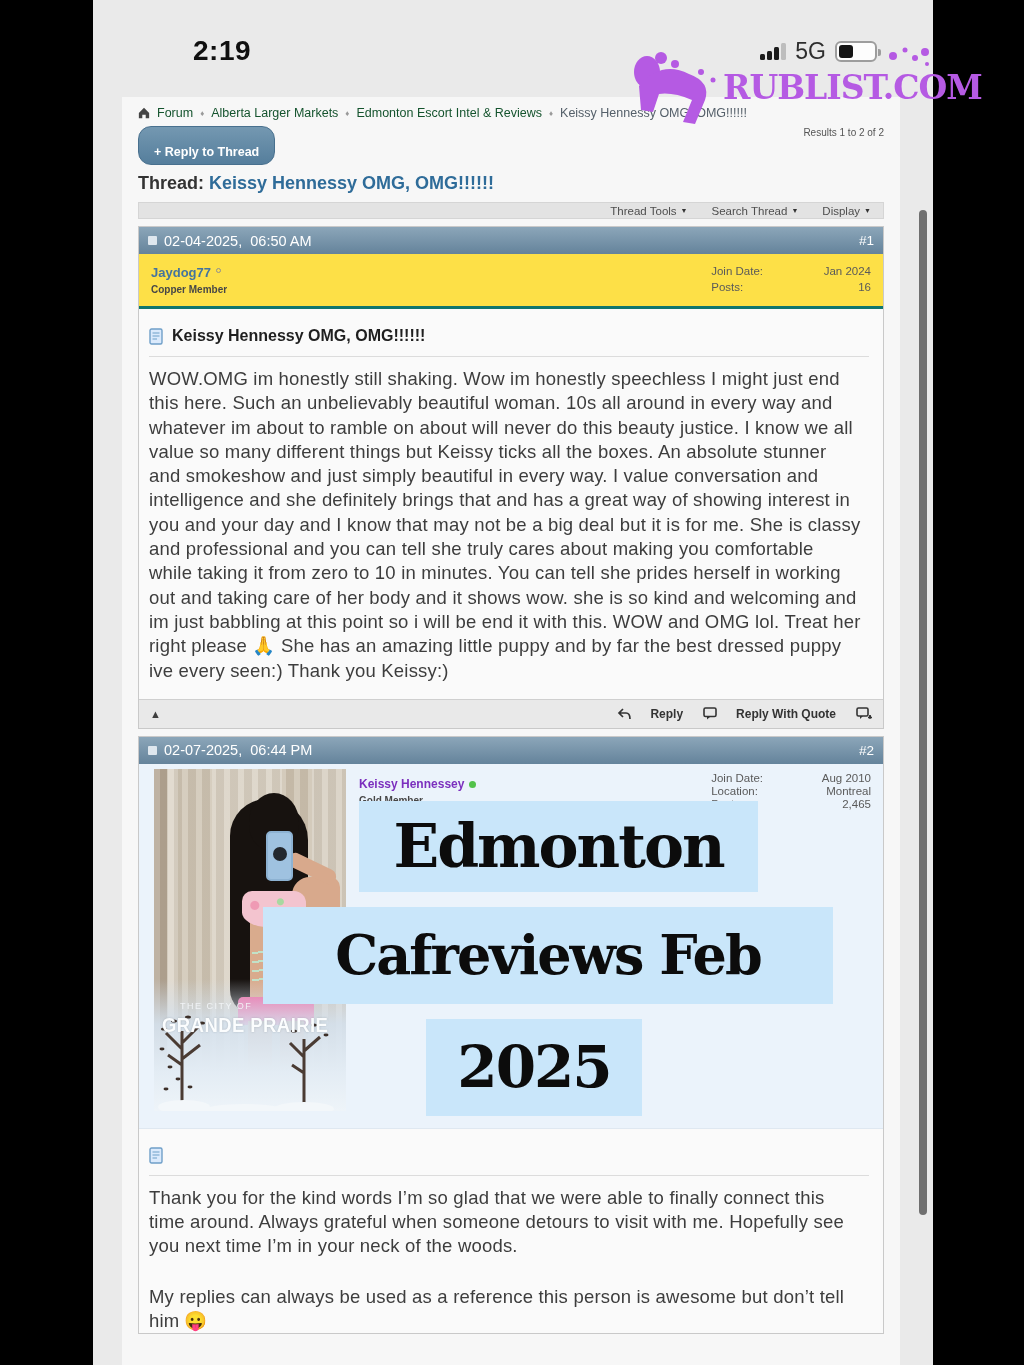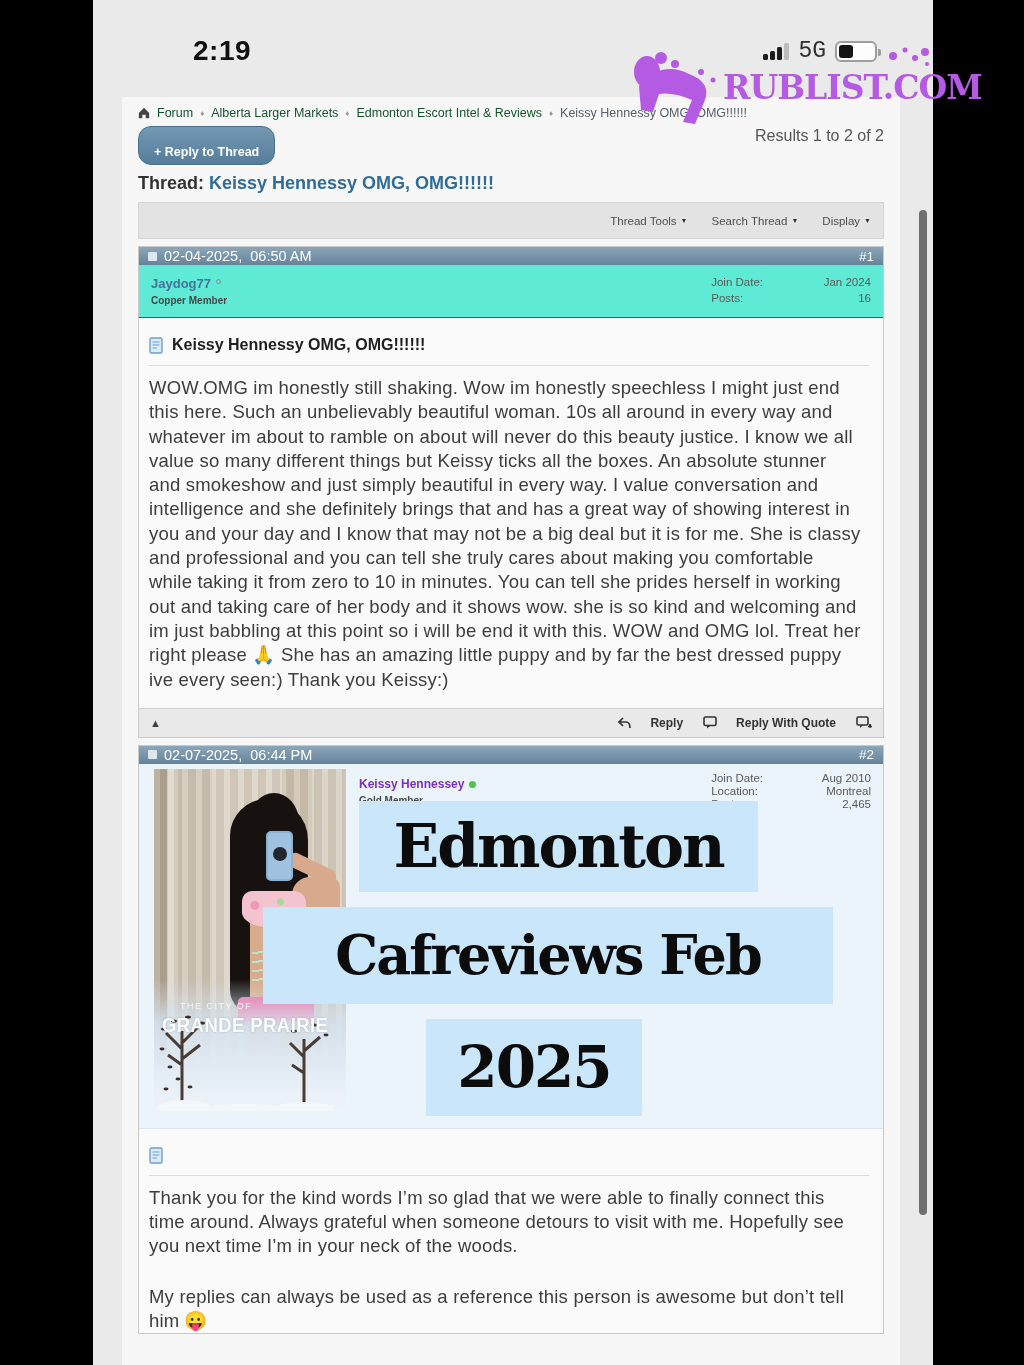--- a/index.html
+++ b/index.html
@@ -4,21 +4,21 @@
 <style>
   * { box-sizing: border-box; margin: 0; padding: 0; }
   body { font-family: "Liberation Sans", sans-serif; background:#000; }
   .canvas { position:relative; width:1024px; height:1365px; background:#000; overflow:hidden; }
   .phone { position:absolute; left:93px; top:0; width:840px; height:1365px; background:#eaeaea; }
 
   
   .statusbar { position:absolute; left:0; top:28px; width:100%; height:46px;
     display:flex; justify-content:space-between; align-items:center; padding:0 56px 0 100px; }
   .sb-time { font-size:28px; font-weight:700; color:#101010; letter-spacing:.5px; }
-  .sb-right { display:flex; align-items:center; gap:9px;font-family:Liberation Mono, monospace; }
+  .sb-right { display:flex; align-items:center; gap:9px; }
   .signal { display:flex; align-items:flex-end; gap:2px; height:17px; }
   .signal i { display:block; width:5px; border-radius:1.5px; background:#1c1c1c; }
   .signal i:nth-child(1){height:6px;} .signal i:nth-child(2){height:9px;}
   .signal i:nth-child(3){height:13px;} .signal i:nth-child(4){height:17px;background:#bdbdbd;}
   .sb-net { font-size:23px; color:#2e2e2e; font-weight:400; }
   .battery { position:relative; width:42px; height:21px; border:2px solid #9d9d9d; border-radius:6px; background:#fdfdfd; }
   .battery .lvl { position:absolute; left:2px; top:2px; width:14px; height:13px; background:#141414; border-radius:3px; }
   .battery .nub { position:absolute; right:-6px; top:6px; width:3px; height:7px; background:#9d9d9d; border-radius:0 2px 2px 0; }
 
   
@@ -30,37 +30,37 @@
   .page { position:absolute; left:29px; top:97px; width:778px; height:1268px; background:#f7f7f7; padding:0 16px; }
 
   .breadcrumb { padding-top:9px; display:flex; align-items:center; gap:7px; font-size:12.5px; white-space:nowrap; overflow:hidden; }
   .breadcrumb a { color:#14532d; text-decoration:none; }
   .bc-sep { color:#9a9a9a; font-size:8px; }
   .bc-current { color:#55606a; }
 
   .topline { display:flex; justify-content:space-between; align-items:flex-start; margin-top:6px; }
   .reply-btn { display:inline-block; background:linear-gradient(#7498b1,#557e9c); border:1px solid #48708e;
     color:#fff; font-size:12.5px; font-weight:700; padding:18px 15px 5px; border-radius:13px; text-decoration:none; }
-  .results { font-size:16px; color:#555; margin-top:1px; }
+  .results { font-size:10px; color:#555; margin-top:1px; }
 
   .thread-title { margin-top:8px; font-size:18px; font-weight:700; color:#333; }
   .thread-title a { color:#2f6c99; text-decoration:none; }
 
-  .toolbar { margin-top:8px; background:#e3e3e3; border:1px solid #d5d5d5; height:37px;
+  .toolbar { margin-top:8px; background:#e3e3e3; border:1px solid #d5d5d5; height:17px;
     display:flex; justify-content:flex-end; align-items:center; gap:24px; padding:0 12px; font-size:11.5px; color:#4e4e4e; }
   .tb-item { display:flex; align-items:center; gap:4px; cursor:pointer; }
   .tb-item .caret { font-size:7px; color:#333; }
 
   .post { margin-top:7px; border:1px solid #c9c9c9; background:#fafafa; }
-  .post-header { height:18px; background:linear-gradient(#8ca6b9,#64839b); display:flex; align-items:center; padding:0 9px; color:#fff; }
+  .post-header { height:27px; background:linear-gradient(#8ca6b9,#64839b); display:flex; align-items:center; padding:0 9px; color:#fff; }
   .ph-icon { width:9px; height:9px; background:#dfe7ee; margin-right:7px; border-radius:1px; }
   .ph-date { font-size:14.5px; white-space:pre; }
   .ph-num { margin-left:auto; font-size:13.5px; }
 
-  .userbar { background:#5eead4; border-bottom:1px solid #0f766e; padding:9px 12px 11px; display:flex; justify-content:space-between; }
+  .userbar { background:#fde047; border-bottom:3px solid #0f766e; padding:9px 12px 11px; display:flex; justify-content:space-between; }
   .uname a { font-size:13px; font-weight:700; color:#44749e; text-decoration:none; }
   .ring { display:inline-block; width:5px; height:5px; border:1px solid #8f8f8f; border-radius:50%; margin-left:5px; vertical-align:4px; }
   .rank { font-size:10px; font-weight:700; color:#474747; margin-top:3px; }
   table.stats { border-spacing:0; font-size:11.5px; color:#5a5a5a; }
   table.stats td { padding:0 0 1px 0; }
   table.stats .sl { text-align:left; padding-right:46px; }
   table.stats .sv { text-align:right; min-width:62px; }
 
   .post-body { padding:10px 14px 16px 10px; }
   .ptitle { display:flex; align-items:center; gap:9px; padding:8px 0 9px; }

